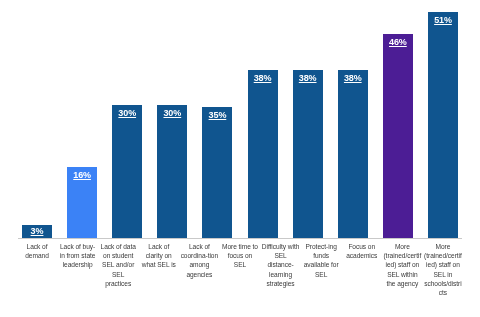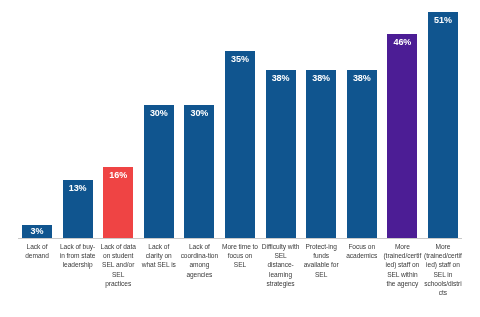--- a/index.html
+++ b/index.html
@@ -71,20 +71,21 @@
     left: 0;
     right: 0;
     top: 3px;
     text-align: center;
     color: #ffffff;
     font-size: 9px;
     font-weight: bold;
     letter-spacing: -0.1px;
     line-height: 10px;
     white-space: nowrap;
+    text-decoration: underline;
   }
 
   
   .bar.short .bar-value {
     top: 1px;
   }
 
   
   .labels-row {
     position: absolute;
@@ -113,41 +114,36 @@
 <div id="chart-root" style="background: rgb(255, 255, 255);">
 
   <div class="plot-area">
     <div class="bars-row">
         <div class="bar-slot">
           <div class="bar short" style="height: 13.3px; background: rgb(16, 85, 143);">
             <span class="bar-value" style="color: rgb(255, 255, 255);">3%</span>
           </div>
         </div>
         <div class="bar-slot">
-          <div class="bar" style="height: 57.6px; background: rgb(16, 85, 143);">
-            <span class="bar-value" style="color: rgb(255, 255, 255);">13%</span>
-          </div>
-        </div>
-        <div class="bar-slot">
-          <div class="bar" style="height: 70.9px; background: #ef4444;">
+          <div class="bar" style="height: 70.9px; background: #3b82f6;">
             <span class="bar-value" style="color: rgb(255, 255, 255);">16%</span>
           </div>
         </div>
         <div class="bar-slot">
           <div class="bar" style="height: 132.9px; background: rgb(16, 85, 143);">
             <span class="bar-value" style="color: rgb(255, 255, 255);">30%</span>
           </div>
         </div>
         <div class="bar-slot">
           <div class="bar" style="height: 132.9px; background: rgb(16, 85, 143);">
             <span class="bar-value" style="color: rgb(255, 255, 255);">30%</span>
           </div>
         </div>
         <div class="bar-slot">
-          <div class="bar" style="height: 187px; background: rgb(16, 85, 143);">
+          <div class="bar" style="height: 131px; background: rgb(16, 85, 143);">
             <span class="bar-value" style="color: rgb(255, 255, 255);">35%</span>
           </div>
         </div>
         <div class="bar-slot">
           <div class="bar" style="height: 168.4px; background: rgb(16, 85, 143);">
             <span class="bar-value" style="color: rgb(255, 255, 255);">38%</span>
           </div>
         </div>
         <div class="bar-slot">
           <div class="bar" style="height: 168.4px; background: rgb(16, 85, 143);">

